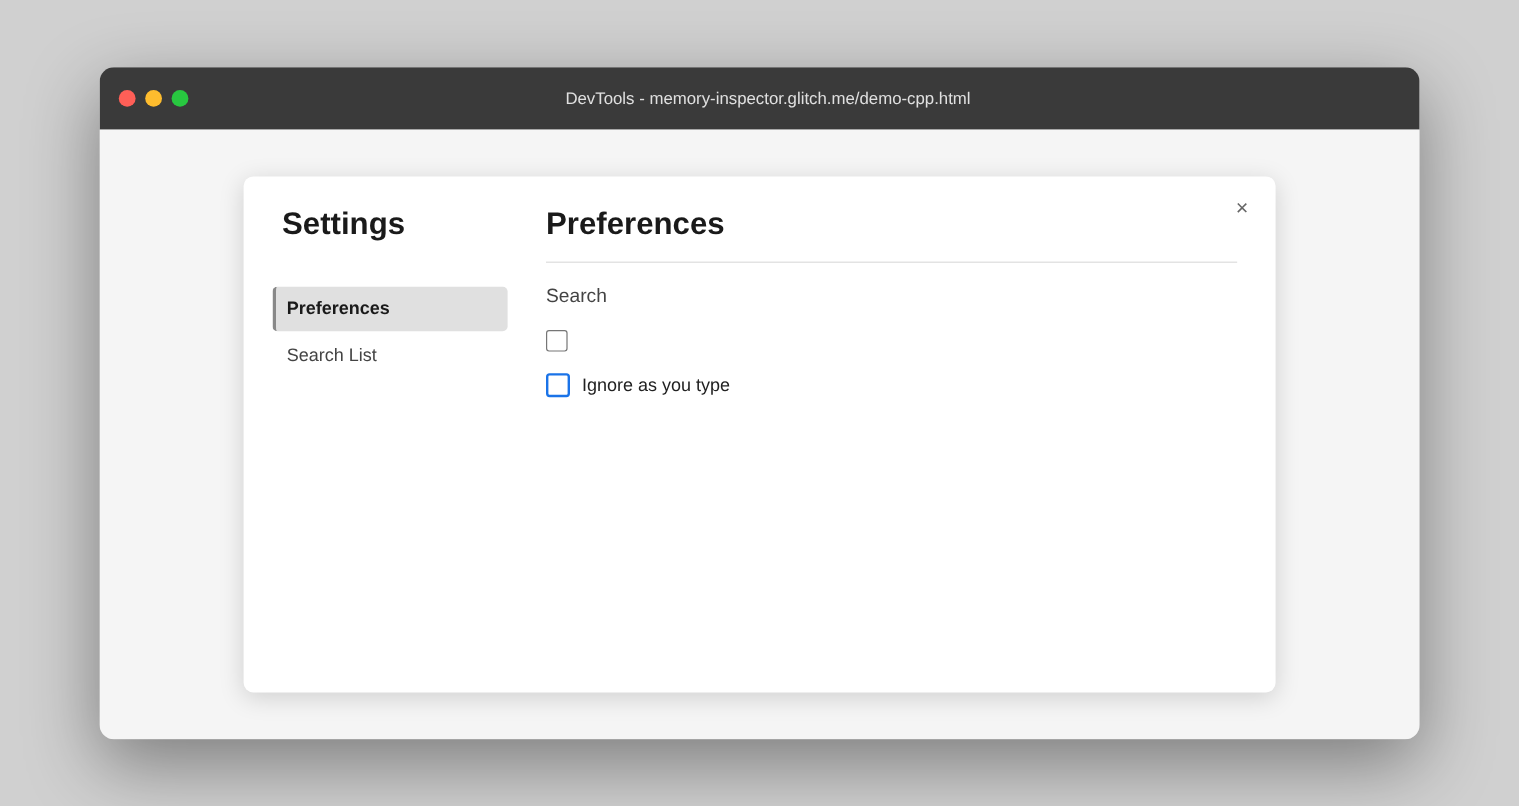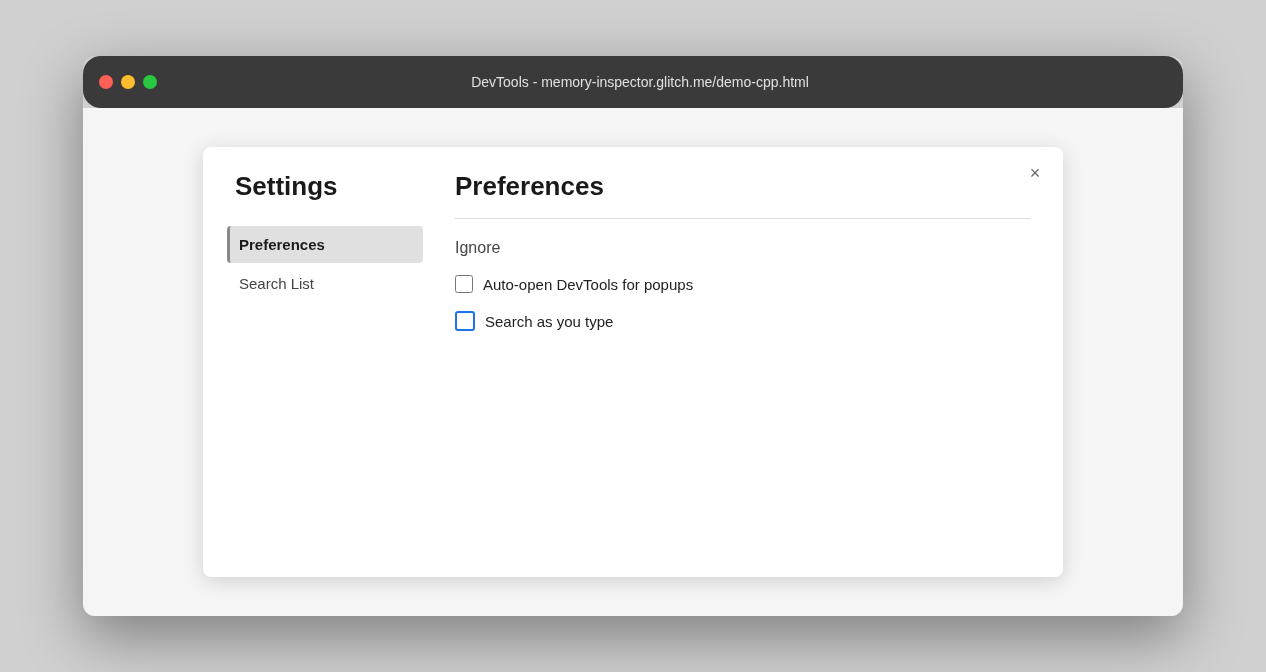--- a/index.html
+++ b/index.html
@@ -28,21 +28,20 @@
       flex-direction: column;
     }
 
     .title-bar {
       background: #3a3a3a;
       height: 52px;
       display: flex;
       align-items: center;
       padding: 0 16px;
       flex-shrink: 0;
-      border-radius: 18px;
     }
 
     .traffic-lights {
       display: flex;
       gap: 8px;
       margin-right: 16px;
     }
 
     .traffic-light {
       width: 14px;
@@ -111,21 +110,21 @@
     .sidebar {
       width: 220px;
       padding: 24px 0 24px 24px;
       flex-shrink: 0;
     }
 
     .sidebar-title {
       font-size: 26px;
       font-weight: 600;
       color: #1a1a1a;
-      margin-bottom: 24px;
+      margin-bottom: 37px;
       padding-left: 8px;
     }
 
     .sidebar-nav {
       list-style: none;
     }
 
     .sidebar-nav-item {
       padding: 10px 12px;
       font-size: 15px;
@@ -229,28 +228,27 @@
             </li>
             <li class="sidebar-nav-item">
               <span>Search List</span>
             </li>
           </ul>
         </div>
 
         <div class="main-content">
           <div class="section-title">Preferences</div>
           <hr class="divider">
-          <div class="subsection-title">Ignore</div>
+          <div class="subsection-title">Search</div>
 
           <div class="checkbox-row">
             <input type="checkbox" class="checkbox-item" style="">
-            <label class="checkbox-label">Auto-open DevTools for popups</label>
           </div>
 
           <div class="checkbox-row">
             <div class="checkbox-focused"></div>
-            <label class="checkbox-label">Search as you type</label>
+            <label class="checkbox-label">Ignore as you type</label>
           </div>
         </div>
       </div>
     </div>
   </div>
 </div>
 
 </body></html>

